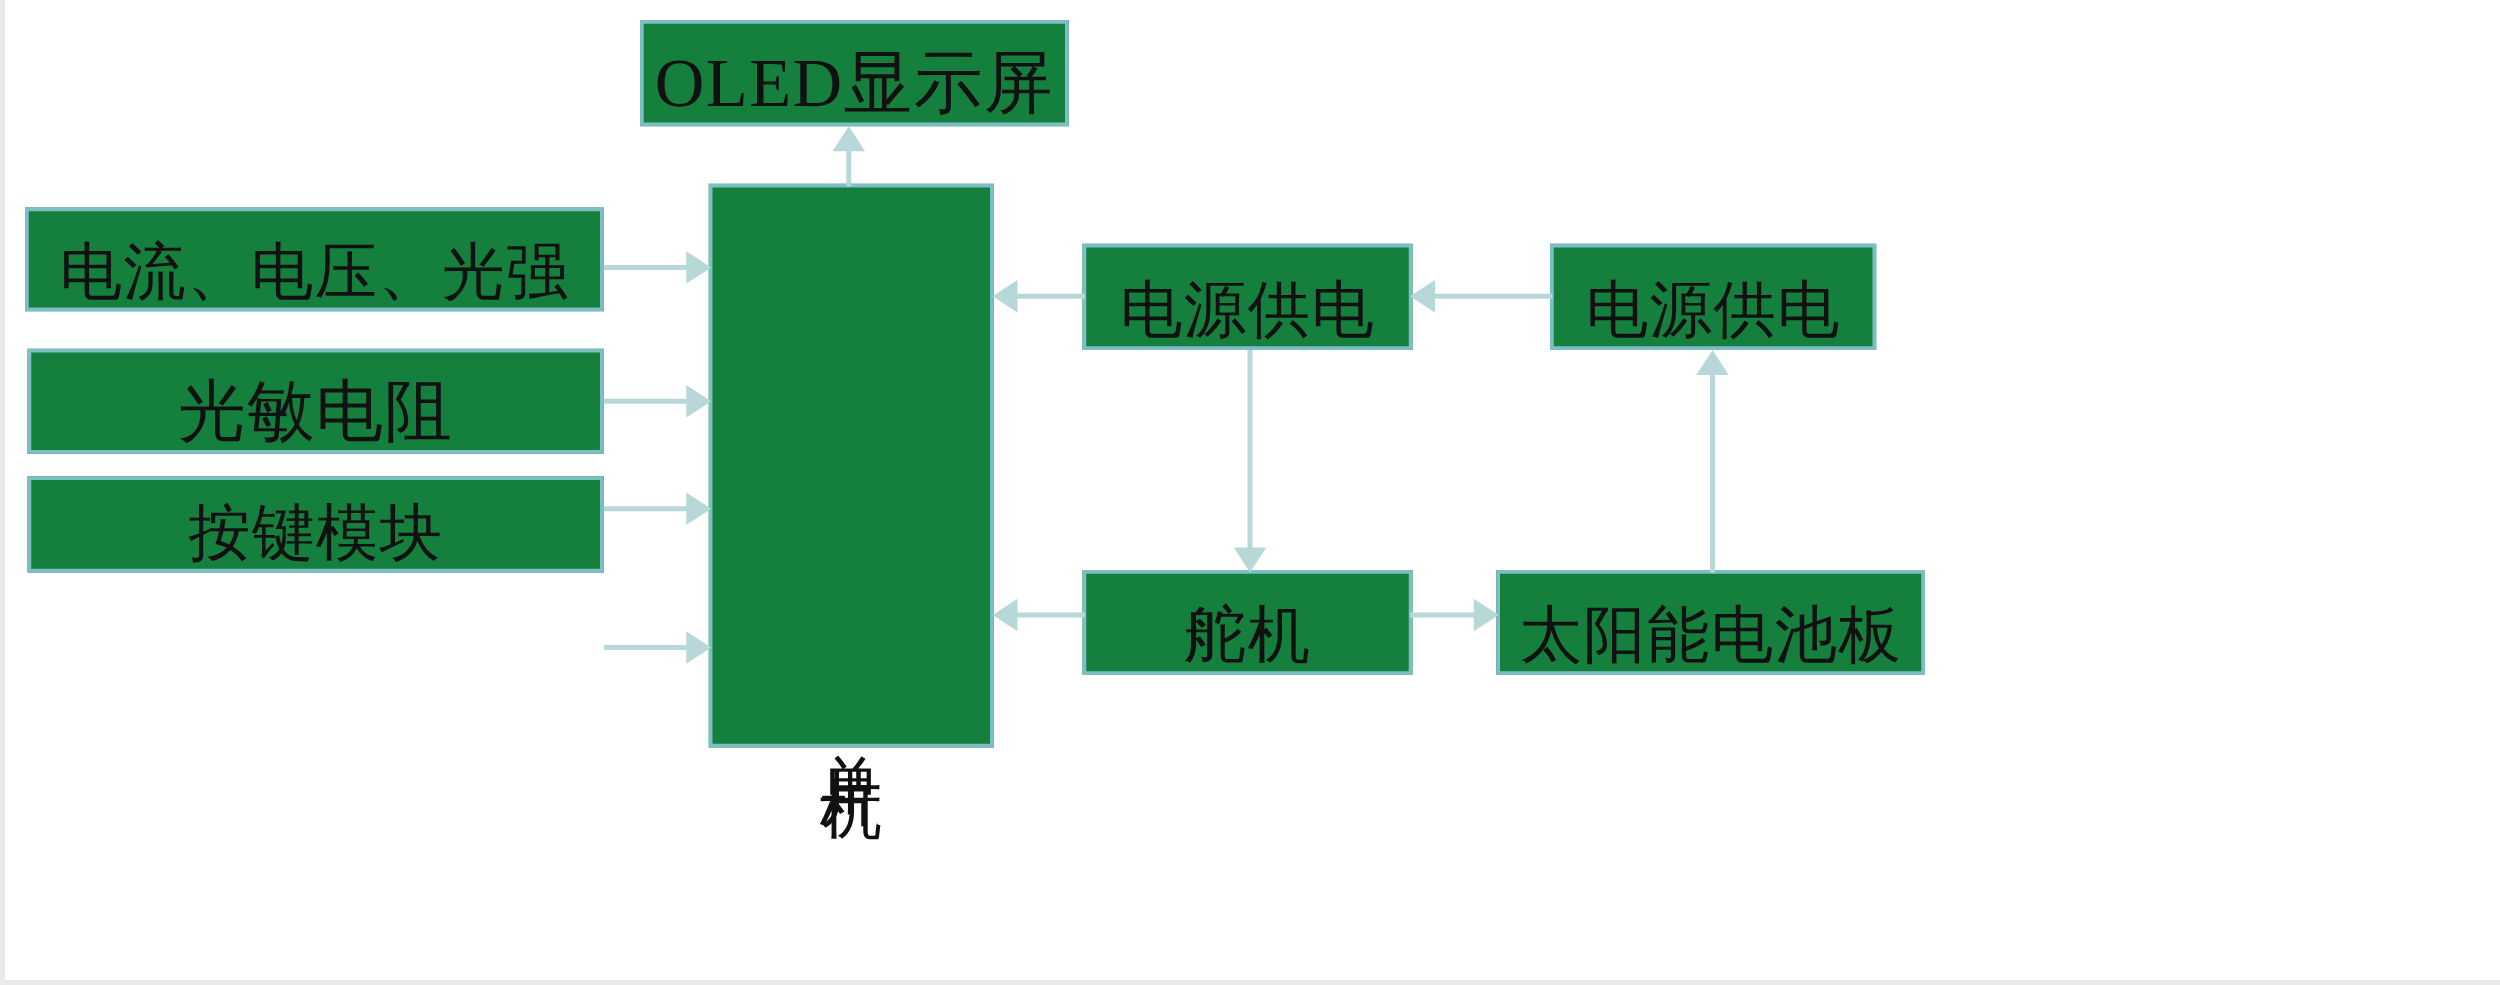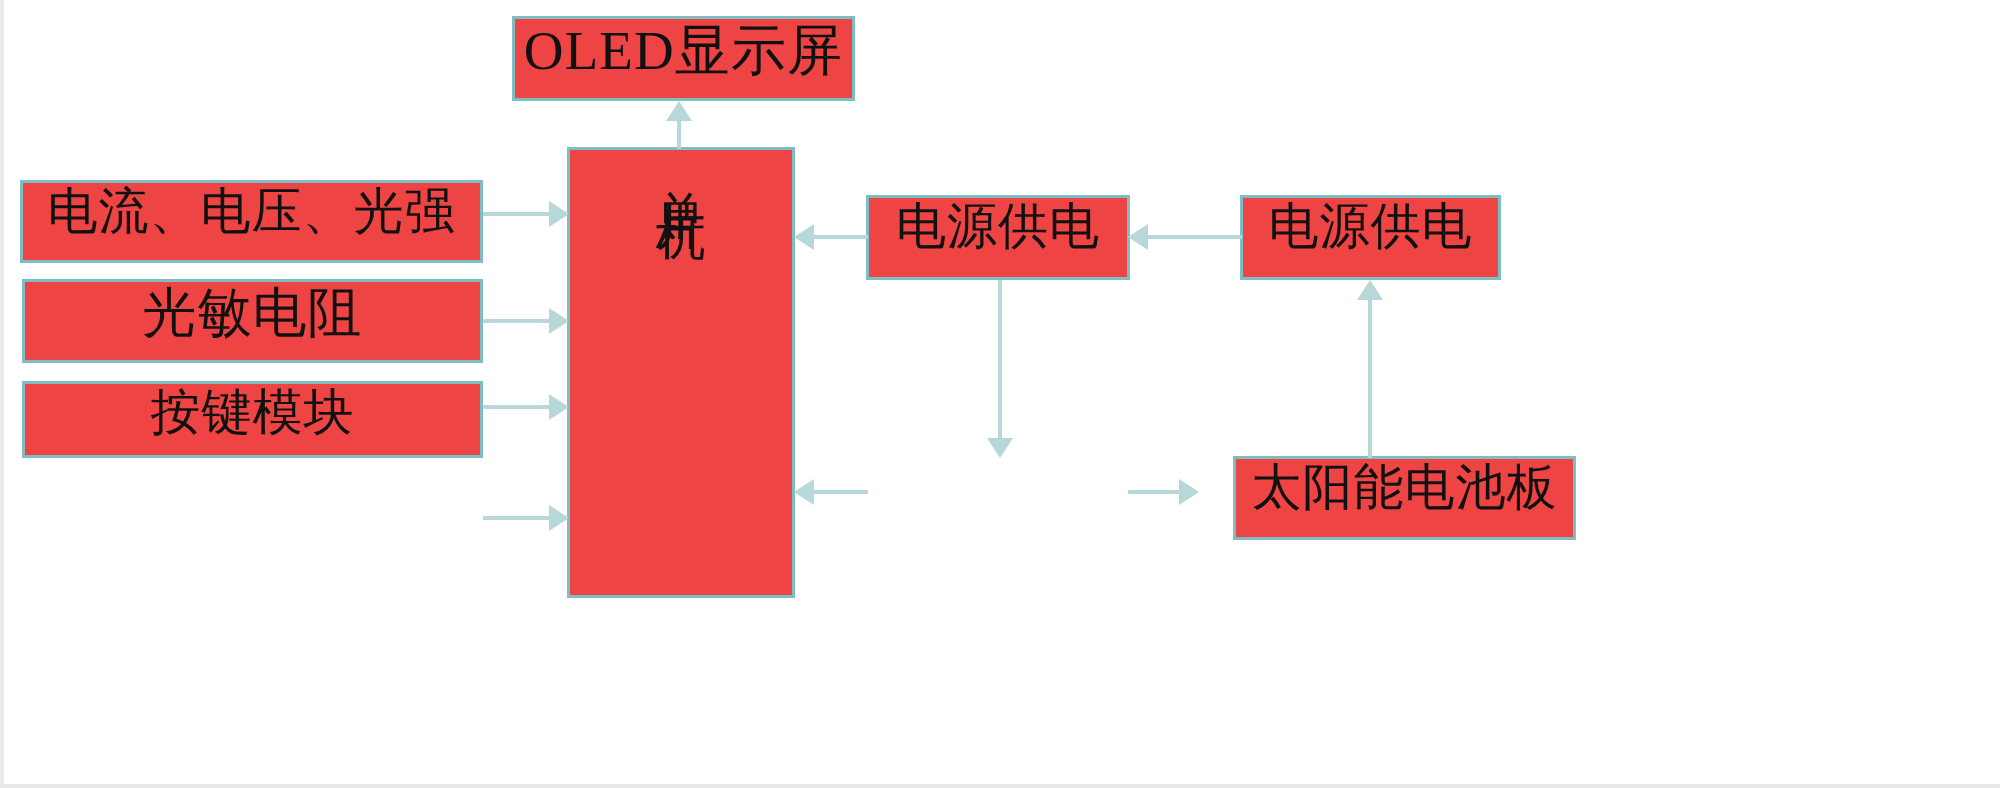--- a/index.html
+++ b/index.html
@@ -18,44 +18,44 @@
     overflow: hidden;
   }
   .frame-edge {
     position: absolute;
     background: #e9e9e9;
   }
   .node {
     position: absolute;
     box-sizing: border-box;
     border: 3px solid #7cbec4;
-    background: #ef4444;
+    background: #15803d;
     display: flex;
-    align-items: flex-start;
+    align-items: flex-end;
     justify-content: center;
     color: #111111;
     line-height: 1.15;
     white-space: nowrap;
   }
   .node-label {
     display: block;
     text-align: center;
     letter-spacing: 0.02em;
   }
   
   #node-oled      { left: 512px;  top: 16px;  width: 343px; height: 85px;  font-size: 55px; }
-  #node-sensors   { left: 20px;   top: 180px; width: 463px; height: 83px;  font-size: 50px; }
+  #node-sensors   { left: 20px;   top: 166px; width: 463px; height: 83px;  font-size: 50px; }
   #node-photo     { left: 22px;   top: 279px; width: 461px; height: 84px;  font-size: 54px; }
   #node-key       { left: 22px;   top: 381px; width: 461px; height: 77px;  font-size: 50px; }
   #node-power     { left: 22px;   top: 487px; width: 461px; height: 82px;  font-size: 50px; }
   #node-mcu       { left: 567px;  top: 147px; width: 228px; height: 451px; font-size: 50px; }
   #node-boost     { left: 866px;  top: 195px; width: 264px; height: 85px;  font-size: 50px; }
   #node-charge    { left: 1240px; top: 195px; width: 261px; height: 85px;  font-size: 50px; }
   #node-servo     { left: 866px;  top: 456px; width: 264px; height: 84px;  font-size: 50px; }
-  #node-solar     { left: 1197px; top: 456px; width: 343px; height: 84px;  font-size: 50px; margin-left: 36px; }
+  #node-solar     { left: 1197px; top: 456px; width: 343px; height: 84px;  font-size: 50px; }
 
   #node-mcu .node-label {
     writing-mode: vertical-rl;
     text-orientation: upright;
     letter-spacing: 0.22em;
     line-height: 1;
   }
 
   
   .arrow {
@@ -156,20 +156,23 @@
   </div>
 
   <div class="node" id="node-boost">
     <span class="node-label">电源供电</span>
   </div>
 
   <div class="node" id="node-charge">
     <span class="node-label">电源供电</span>
   </div>
 
+  <div class="node" id="node-servo">
+    <span class="node-label">舵机</span>
+  </div>
 
   <div class="node" id="node-solar">
     <span class="node-label">太阳能电池板</span>
   </div>
 
   <div class="arrow" id="arrow-sensors-mcu">
     <div class="arrow-line-h" style="left:0;right:16px;"></div>
     <div class="head head-right"></div>
   </div>
 

